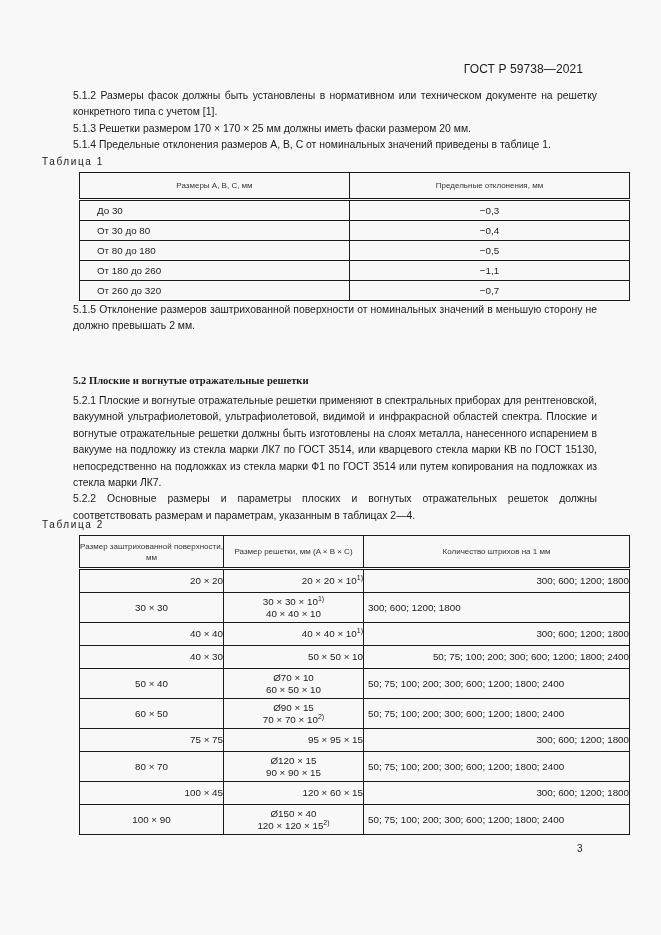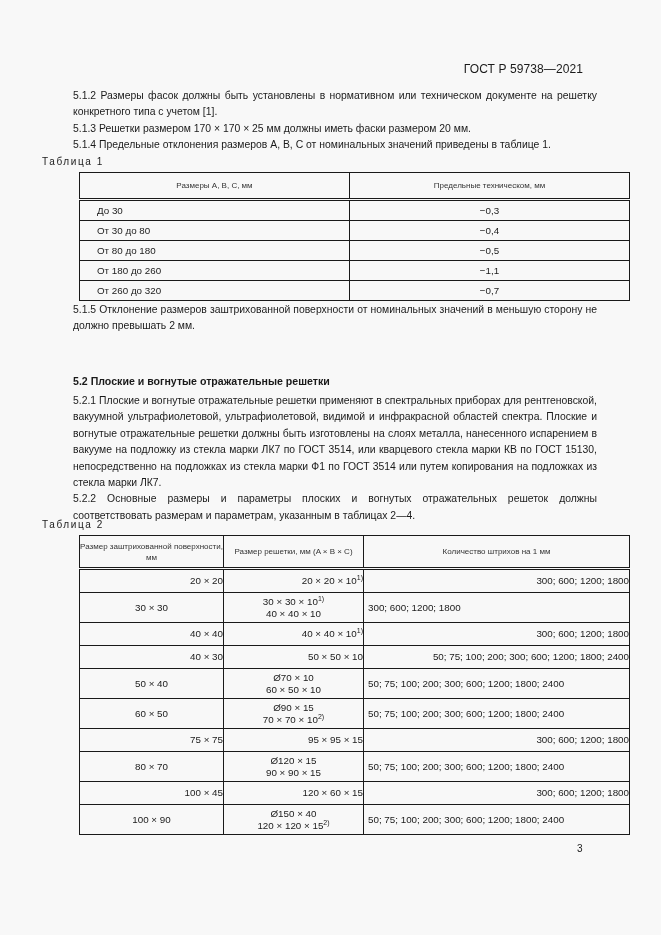--- a/index.html
+++ b/index.html
@@ -20,21 +20,21 @@
     font-size: 10.4px; line-height: 16.4px; text-align: justify;
   }
   .para .ind { padding-left: 26px; }
   .para p { margin: 0; }
   .table-caption {
     position: absolute; left: 42px;
     font-size: 10px; letter-spacing: 1.6px;
   }
   .sec-head {
     position: absolute; left: 73px; top: 375px;
-    font-weight: bold; font-size: 10.6px;
+    font-weight: bold; font-size: 10.6px; font-family: Liberation Serif, serif;
   }
   table {
     position: absolute; left: 47px; width: 551px;
     border-collapse: collapse;
     font-size: 9.8px;
     margin-left: 32px;
   }
   td, th { border: 1px solid #1a1a1a; padding: 0; font-weight: normal; }
   th { font-size: 8px; color: #333; }
   .t1 { top: 172px; }
@@ -65,21 +65,21 @@
   <p class="ind">5.1.3 Решетки размером 170 × 170 × 25 мм должны иметь фаски размером 20 мм.</p>
   <p class="ind">5.1.4 Предельные отклонения размеров A, B, C от номинальных значений приведены в таблице 1.</p>
 </div>
 
 <div class="table-caption" style="top:156px;">Таблица 1</div>
 
 <table class="t1">
   <tbody>
       <tr class="hdr">
     <th>Размеры A, B, C, мм</th>
-    <th>Предельные техническом, мм</th>
+    <th>Предельные отклонения, мм</th>
   </tr>
   <tr>
     <td class="c1">До 30</td>
     <td class="c2">−0,3</td>
   </tr>
   <tr>
     <td class="c1">От 30 до 80</td>
     <td class="c2">−0,4</td>
   </tr>
   <tr>

